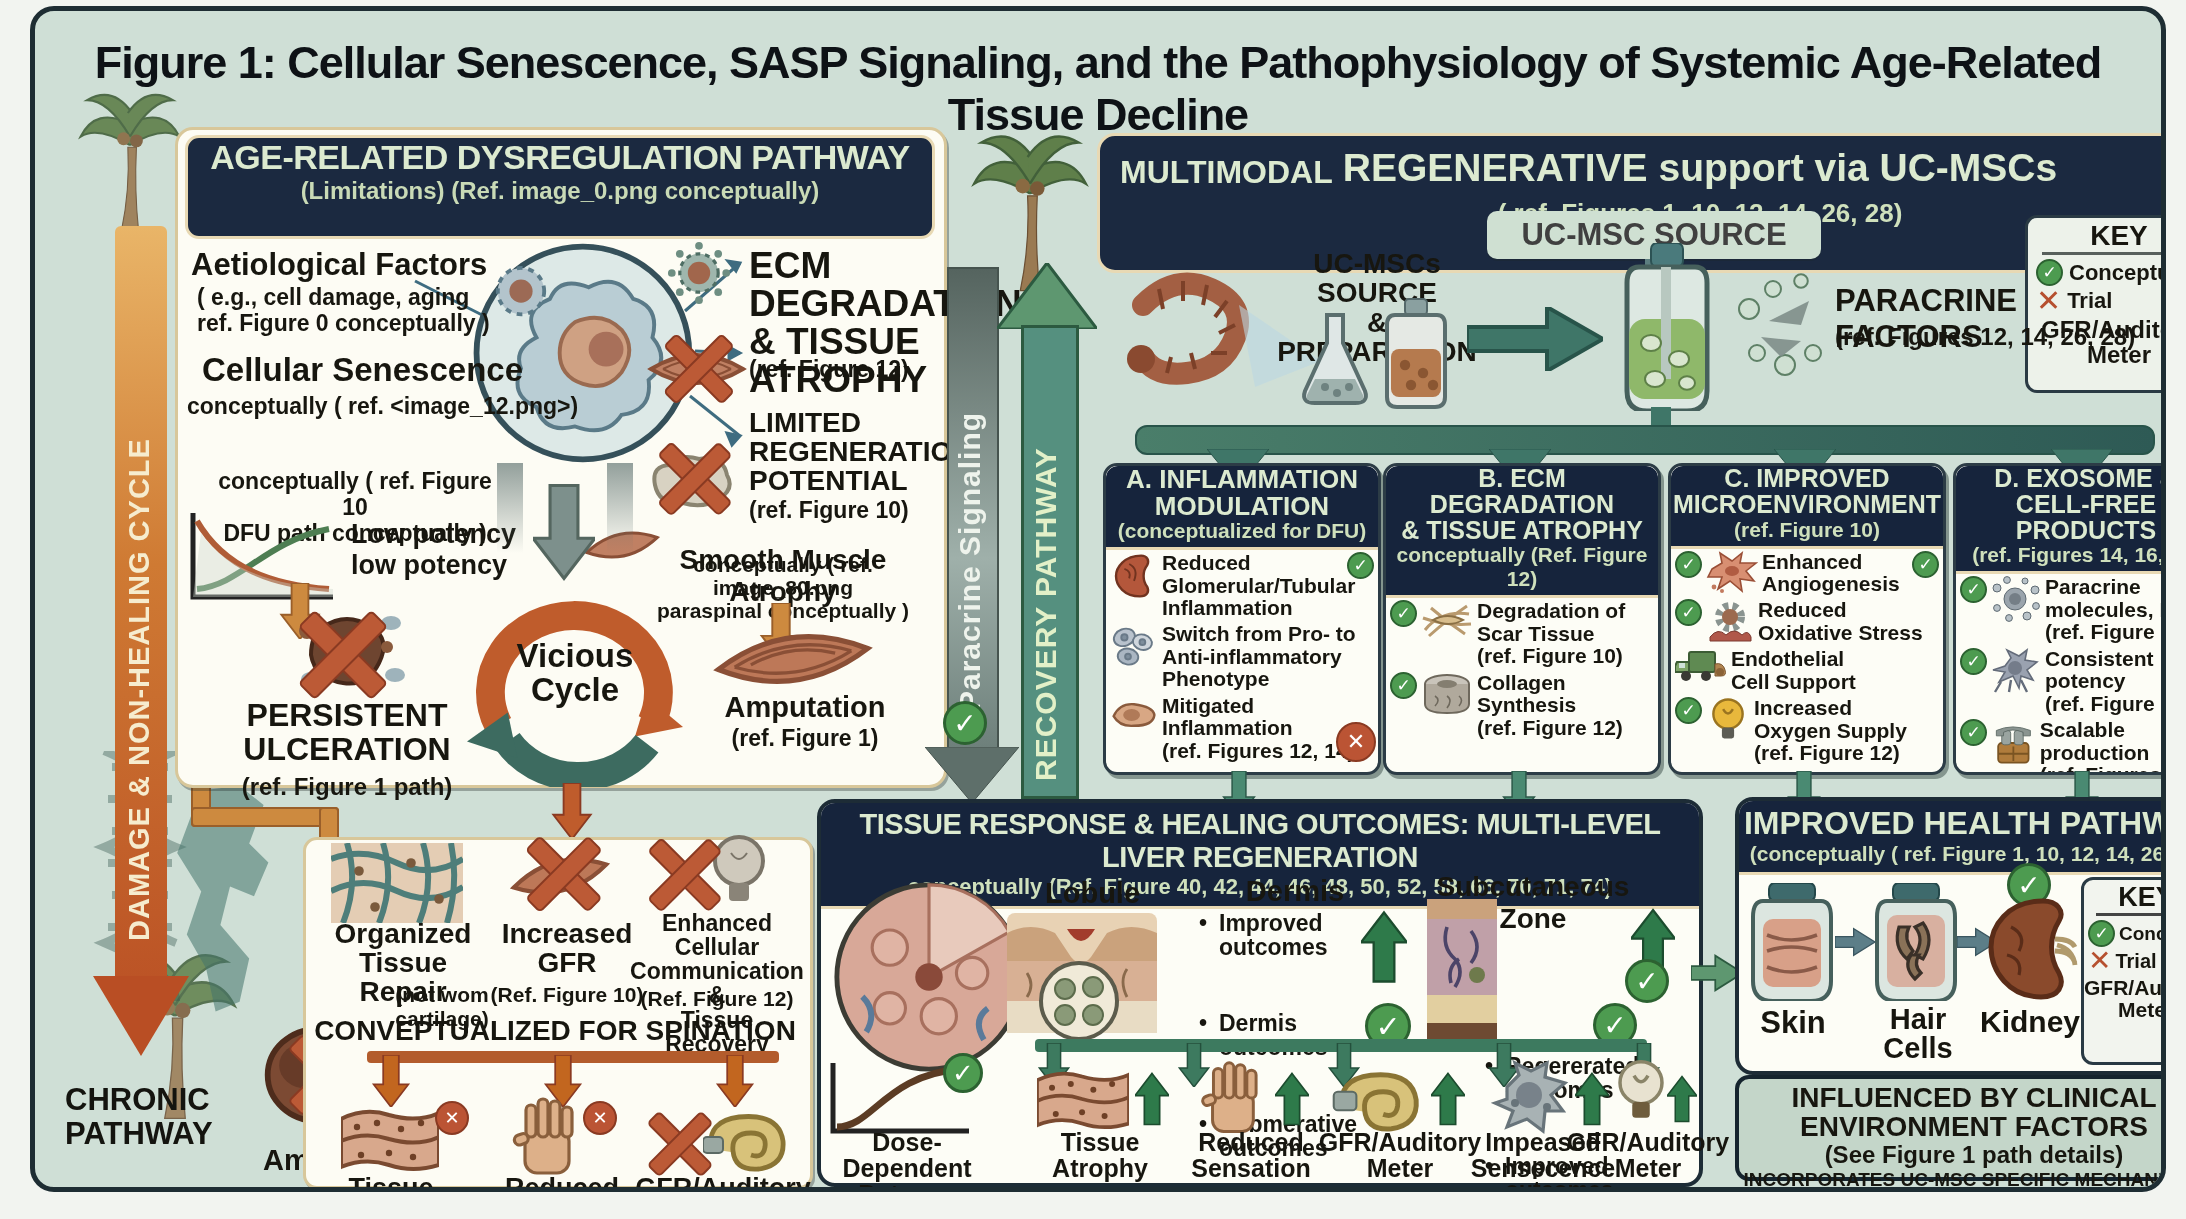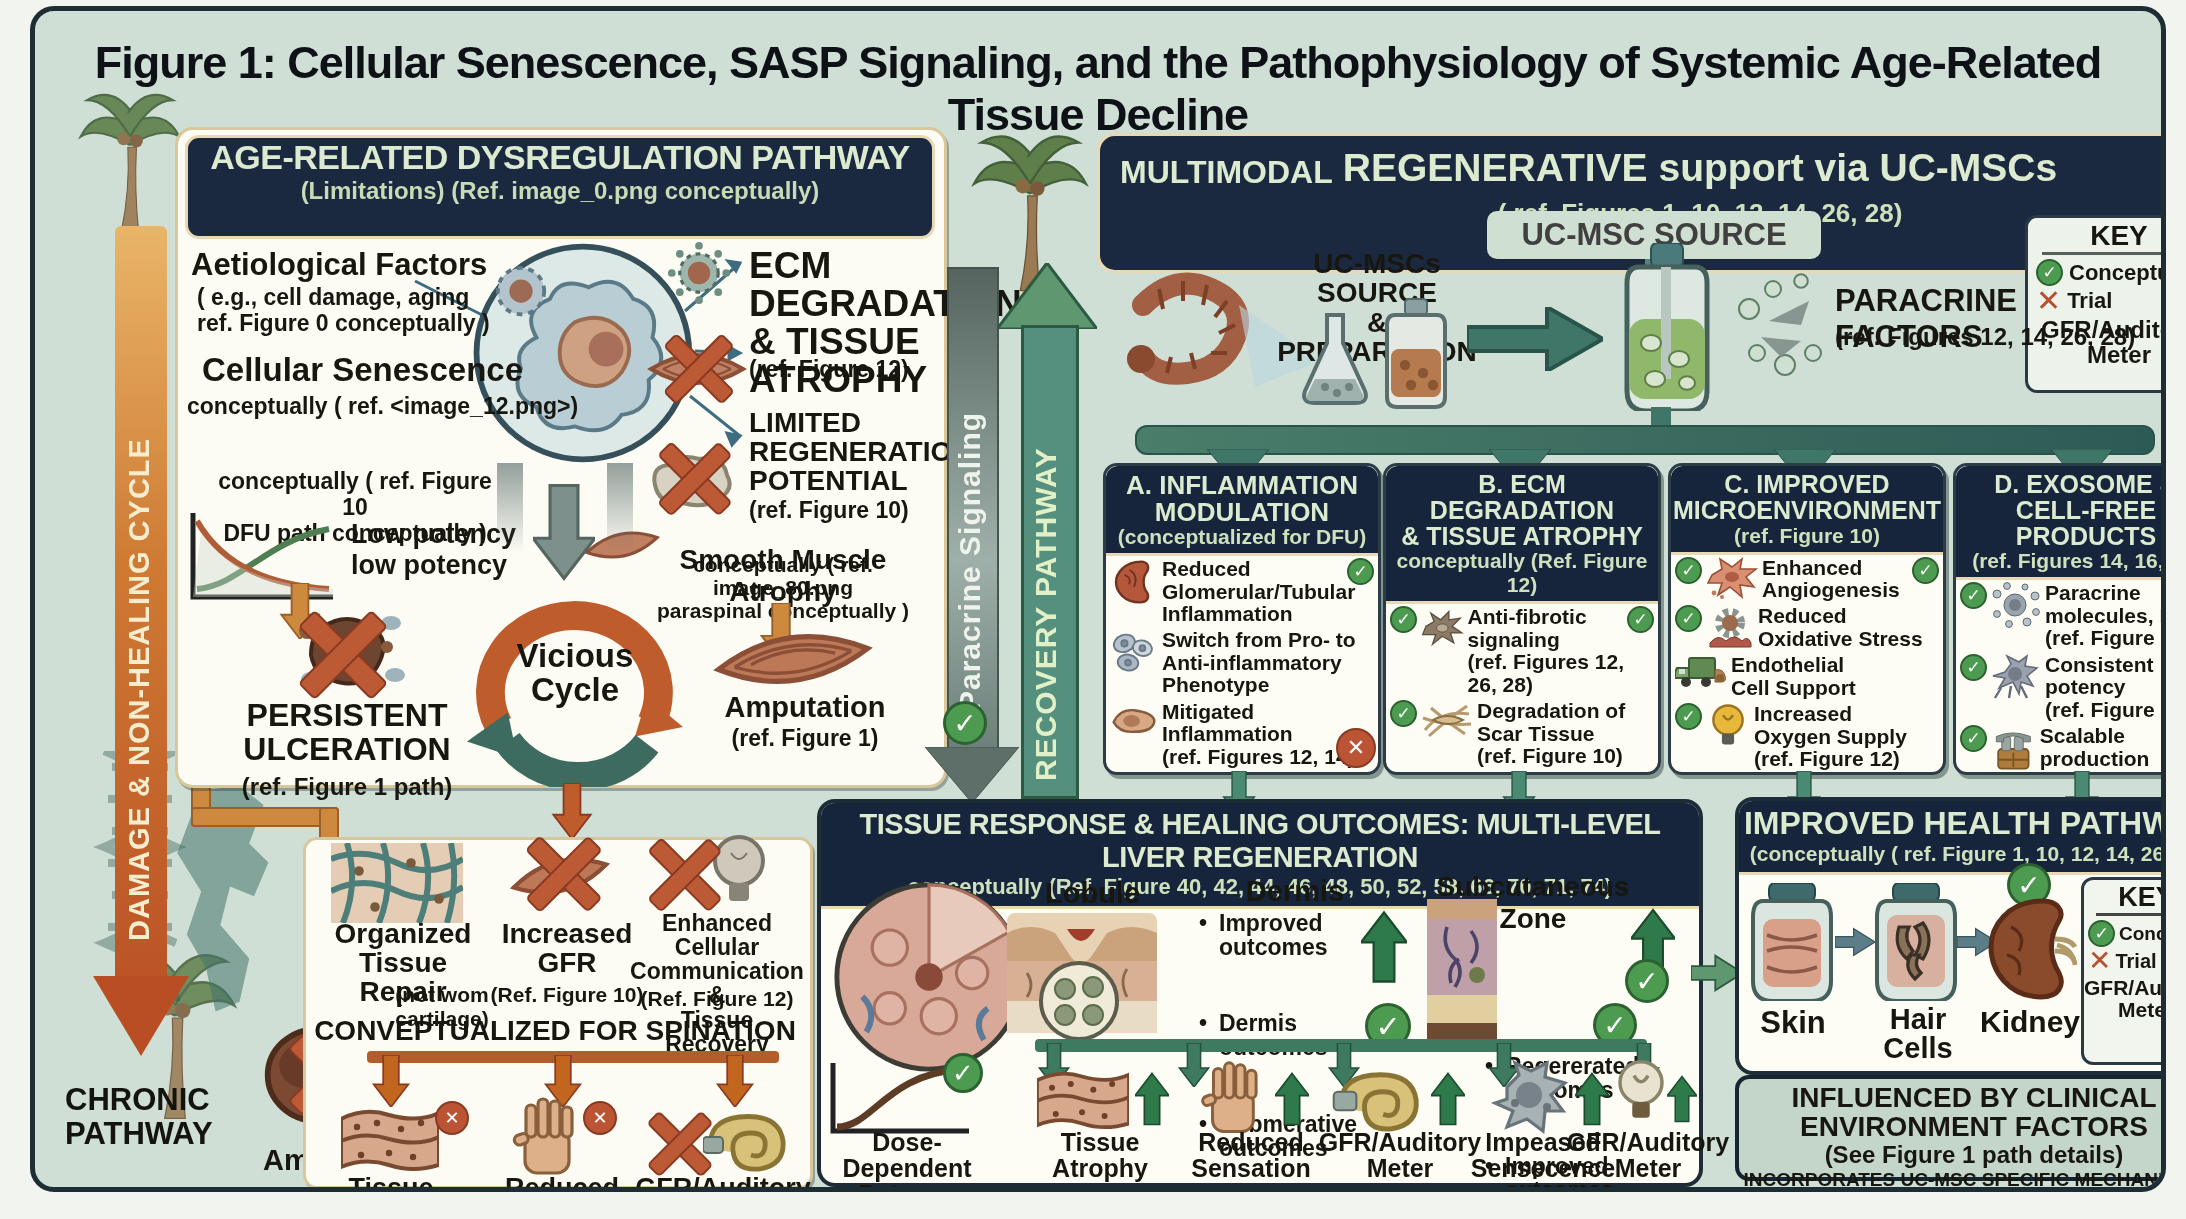--- a/index.html
+++ b/index.html
@@ -23,21 +23,21 @@
   .bigx{position:absolute;}
   .bigx::before,.bigx::after{content:"";position:absolute;left:50%;top:50%;width:104%;height:24%;
       background:#bc5a36;border:2px solid #8a3a22;border-radius:5px;box-sizing:border-box;}
   .bigx::before{transform:translate(-50%,-50%) rotate(45deg);}
   .bigx::after{transform:translate(-50%,-50%) rotate(-45deg);}
   .vtext{writing-mode:vertical-rl;transform:rotate(180deg);letter-spacing:1px;}
   .bullet{position:relative;padding-left:22px;font-size:23px;line-height:1.05;}
   .bullet::before{content:"•";position:absolute;left:2px;top:0;}
   svg{display:block;}
   .colhead{background:#16243c;border-bottom:3px solid #e8d9b4;color:#dcead0;text-align:center;
-           padding:6px 2px 4px 2px;border-radius:12px 12px 0 0;}
+           padding:0 2px 4px 2px;border-radius:12px 12px 0 0;}
   .col{background:#fdfdf6;border:3px solid #2c3c46;border-radius:14px;box-shadow:3px 4px 0 rgba(40,60,55,.45);overflow:hidden;}
   .citem{display:flex;align-items:flex-start;gap:4px;padding:2px 4px;}
   .citem .txt{font-size:21px;line-height:1.07;}
 </style>
 </head>
 <body>
 
 <div id="fig">
 <div id="frame">
 
@@ -506,31 +506,20 @@
       <span class="xb" style="position:absolute;right:2px;bottom:2px;width:36px;height:36px;font-size:22px;"></span>
     </div>
   </div>
 
   
   <div class="abs col" style="left:1348px;top:452px;width:272px;height:306px;">
     <div class="colhead">
       <div class="pre" style="font-size:25px;line-height:1.03;">B. ECM DEGRADATION
 &amp; TISSUE ATROPHY</div>
       <div style="font-size:21px;color:#cfe0bc;">conceptually (Ref. Figure 12)</div>
-    </div>
-    <div class="citem" style="position:relative;">
-      <span class="chk sm"></span>
-      <svg width="52" height="44" viewBox="0 0 52 44">
-            <path d="M6 20 L16 14 L12 4 L24 12 L34 2 L34 12 L48 10 L38 20 L50 28 L36 28 L40 40 L26 32 L14 42 L18 30 L2 30 Z" fill="#8a7a66" stroke="#5a4e40" stroke-width="1.6"></path>
-            <ellipse cx="26" cy="22" rx="7" ry="5" fill="#b8aa94" stroke="#5a4e40"></ellipse>
-          </svg>
-      <div class="txt pre">Anti-fibrotic
-signaling
-(ref. Figures 12, 26, 28)</div>
-      <span class="chk sm" style="position:absolute;right:4px;top:2px;"></span>
     </div>
     <div class="citem">
       <span class="chk sm"></span>
       <svg width="52" height="42" viewBox="0 0 52 42">
             <g stroke="#b99a6e" stroke-width="3" fill="none">
               <path d="M4 30 Q20 10 48 14"></path>
               <path d="M2 18 Q24 26 50 24"></path>
               <path d="M10 8 Q26 22 44 34"></path>
               <path d="M8 36 Q28 18 46 6"></path>
             </g>

